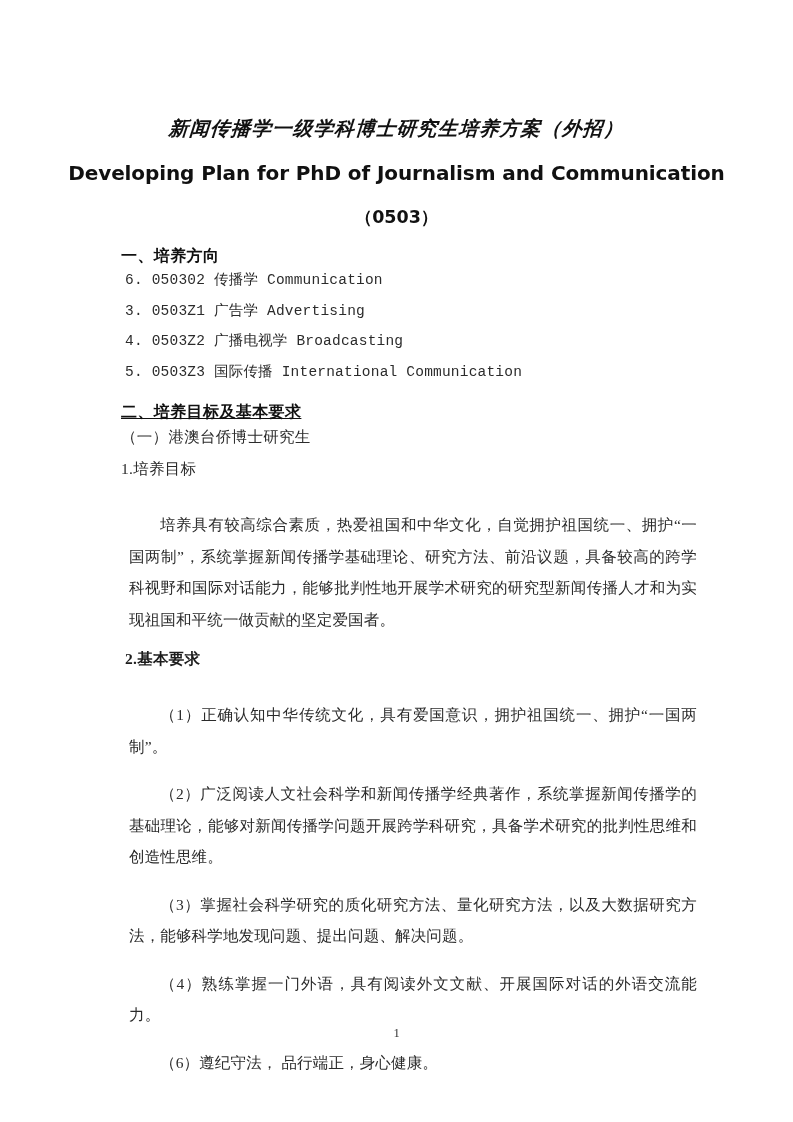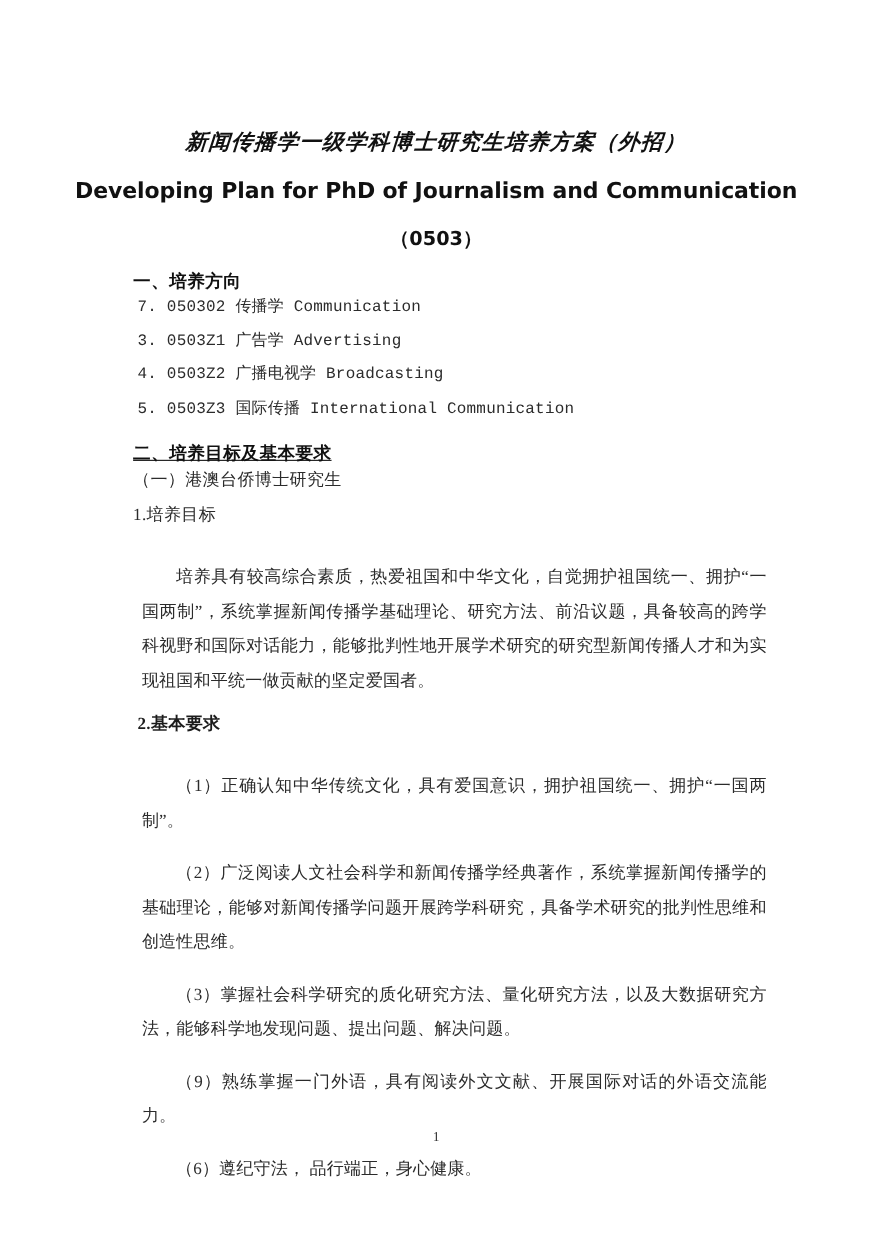--- a/index.html
+++ b/index.html
@@ -162,39 +162,39 @@
     <span class="title-cn">新闻传播学一级学科博士研究生培养方案（外招）</span>
     <span class="title-en">Developing Plan for PhD of Journalism and Communication</span>
     <span class="title-code">（0503）</span>
   </div>
 
   <div class="body-area">
 
     <div class="h2">一、培养方向</div>
 
     <ul class="list">
-      <li class="list-item">7.  050302 传播学 Communication</li>
+      <li class="list-item">6.  050302 传播学 Communication</li>
       <li class="list-item">3.  0503Z1 广告学 Advertising</li>
       <li class="list-item">4.  0503Z2 广播电视学 Broadcasting</li>
       <li class="list-item">5.  0503Z3 国际传播 International Communication</li>
     </ul>
 
     <div class="h2 second">二、培养目标及基本要求</div>
 
     <div class="subhead">（一）港澳台侨博士研究生</div>
 
     <div class="subhead">1.培养目标</div>
 
     <p class="para">培养具有较高综合素质，热爱祖国和中华文化，自觉拥护祖国统一、拥护“一国两制”，系统掌握新闻传播学基础理论、研究方法、前沿议题，具备较高的跨学科视野和国际对话能力，能够批判性地开展学术研究的研究型新闻传播人才和为实现祖国和平统一做贡献的坚定爱国者。</p>
 
     <div class="subhead-b">2.基本要求</div>
 
     <p class="para">（1）正确认知中华传统文化，具有爱国意识，拥护祖国统一、拥护“一国两制”。</p>
     <p class="para">（2）广泛阅读人文社会科学和新闻传播学经典著作，系统掌握新闻传播学的基础理论，能够对新闻传播学问题开展跨学科研究，具备学术研究的批判性思维和创造性思维。</p>
     <p class="para">（3）掌握社会科学研究的质化研究方法、量化研究方法，以及大数据研究方法，能够科学地发现问题、提出问题、解决问题。</p>
-    <p class="para">（9）熟练掌握一门外语，具有阅读外文文献、开展国际对话的外语交流能力。</p>
+    <p class="para">（4）熟练掌握一门外语，具有阅读外文文献、开展国际对话的外语交流能力。</p>
     <p class="para">（6）遵纪守法， 品行端正，身心健康。</p>
 
   </div>
 
   <div class="page-number">1</div>
 
 </div>
 
 </body></html>

